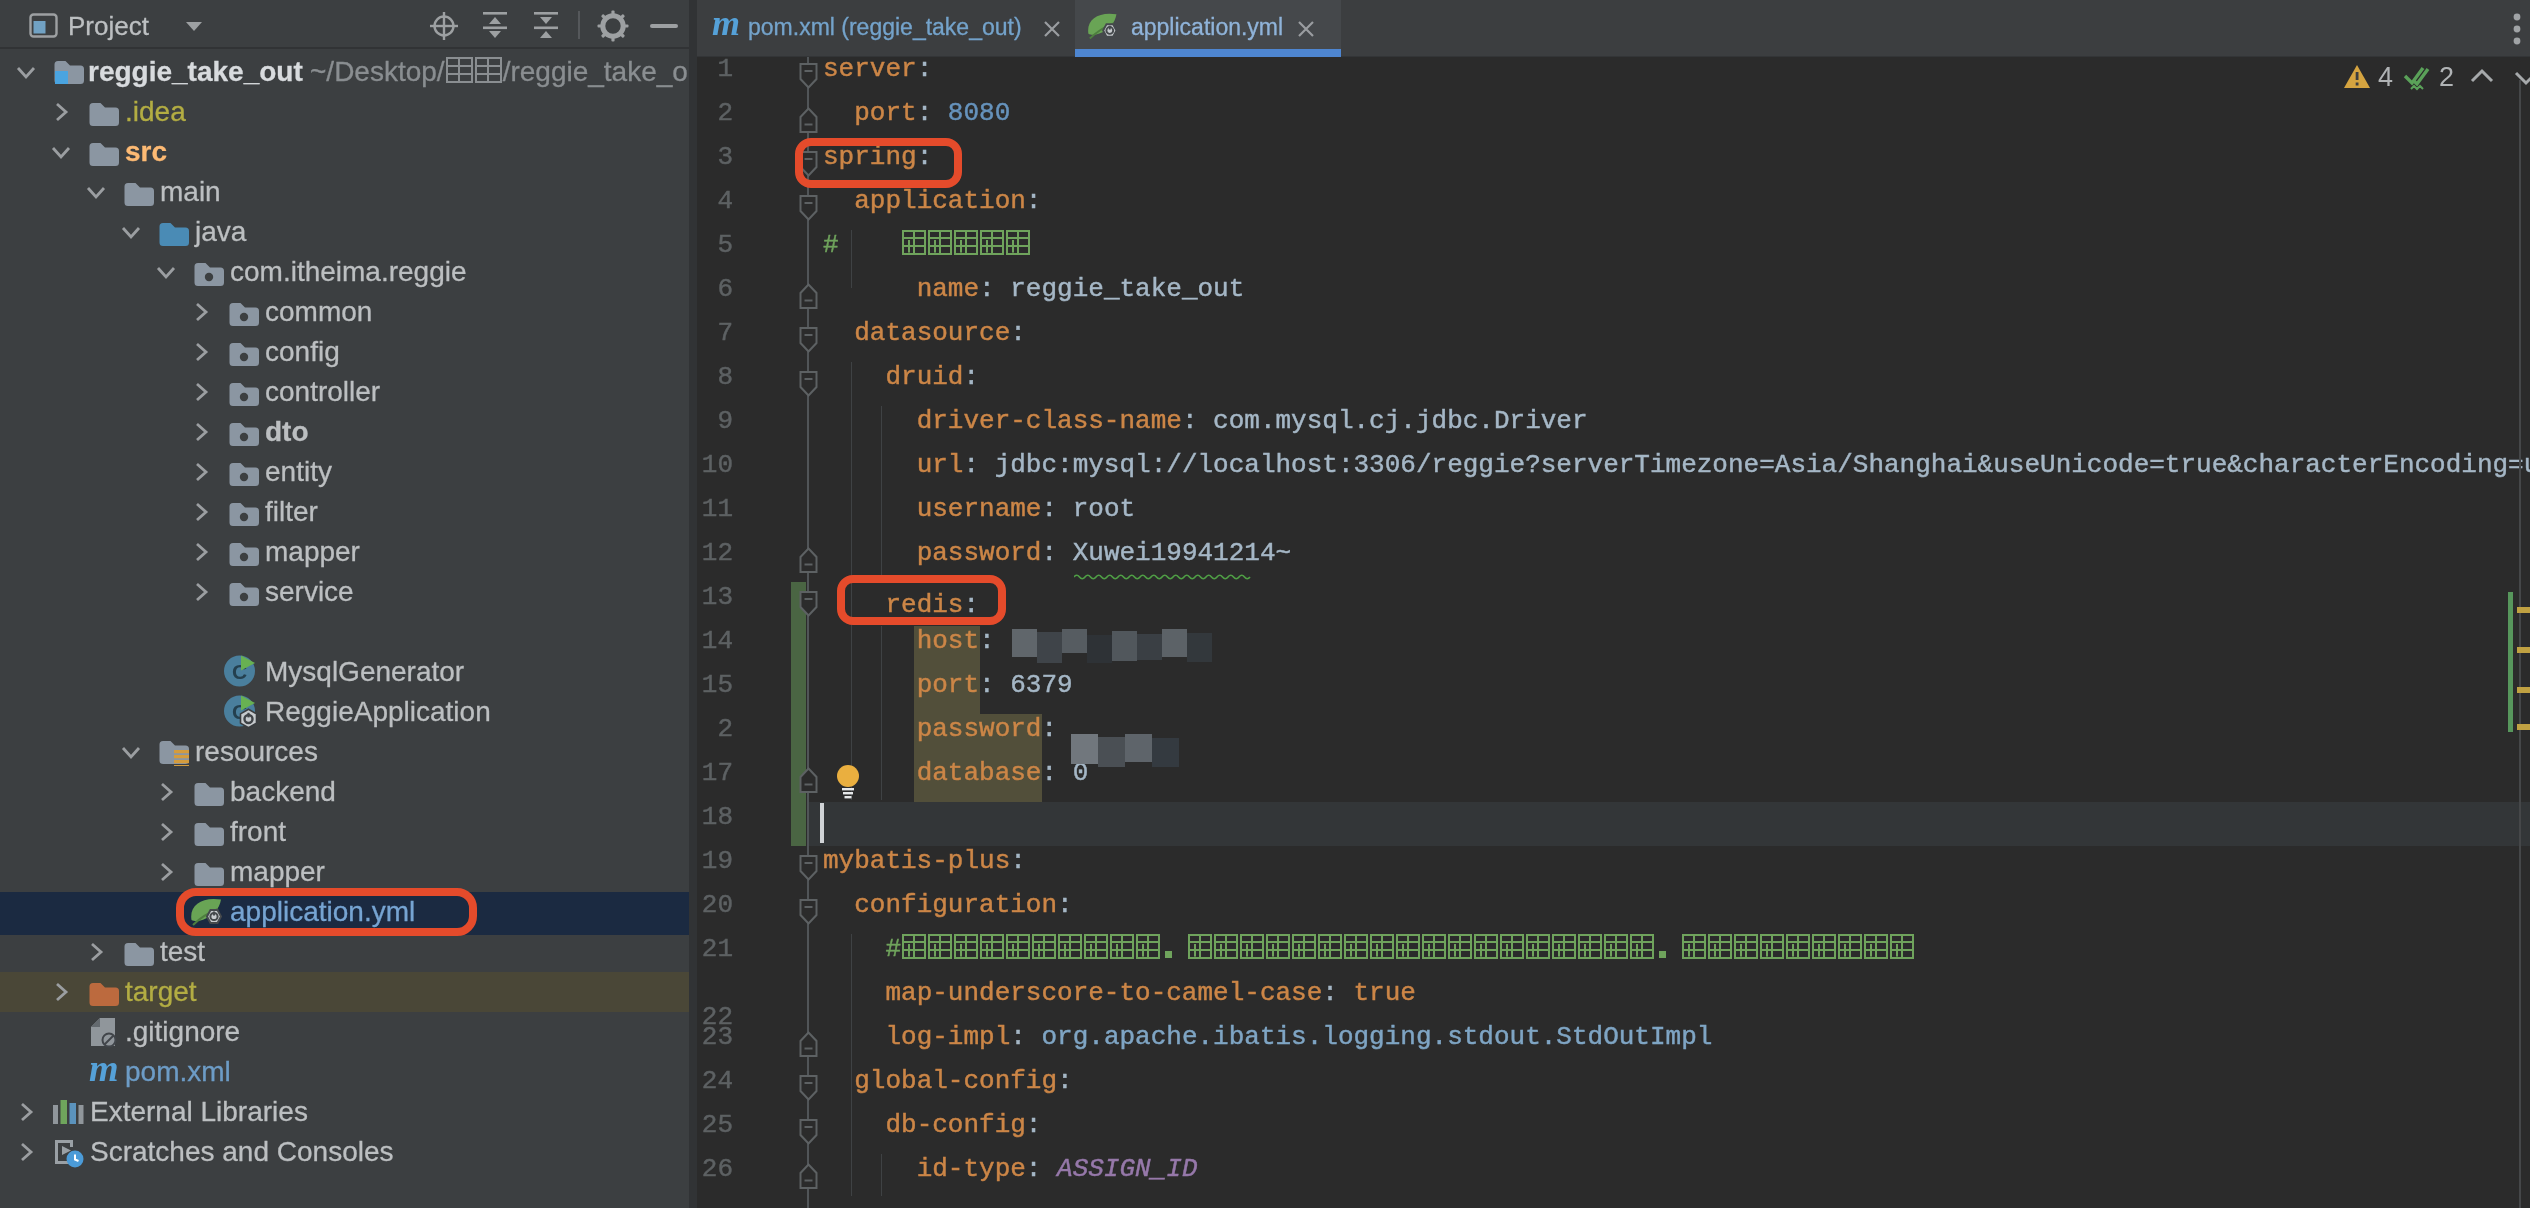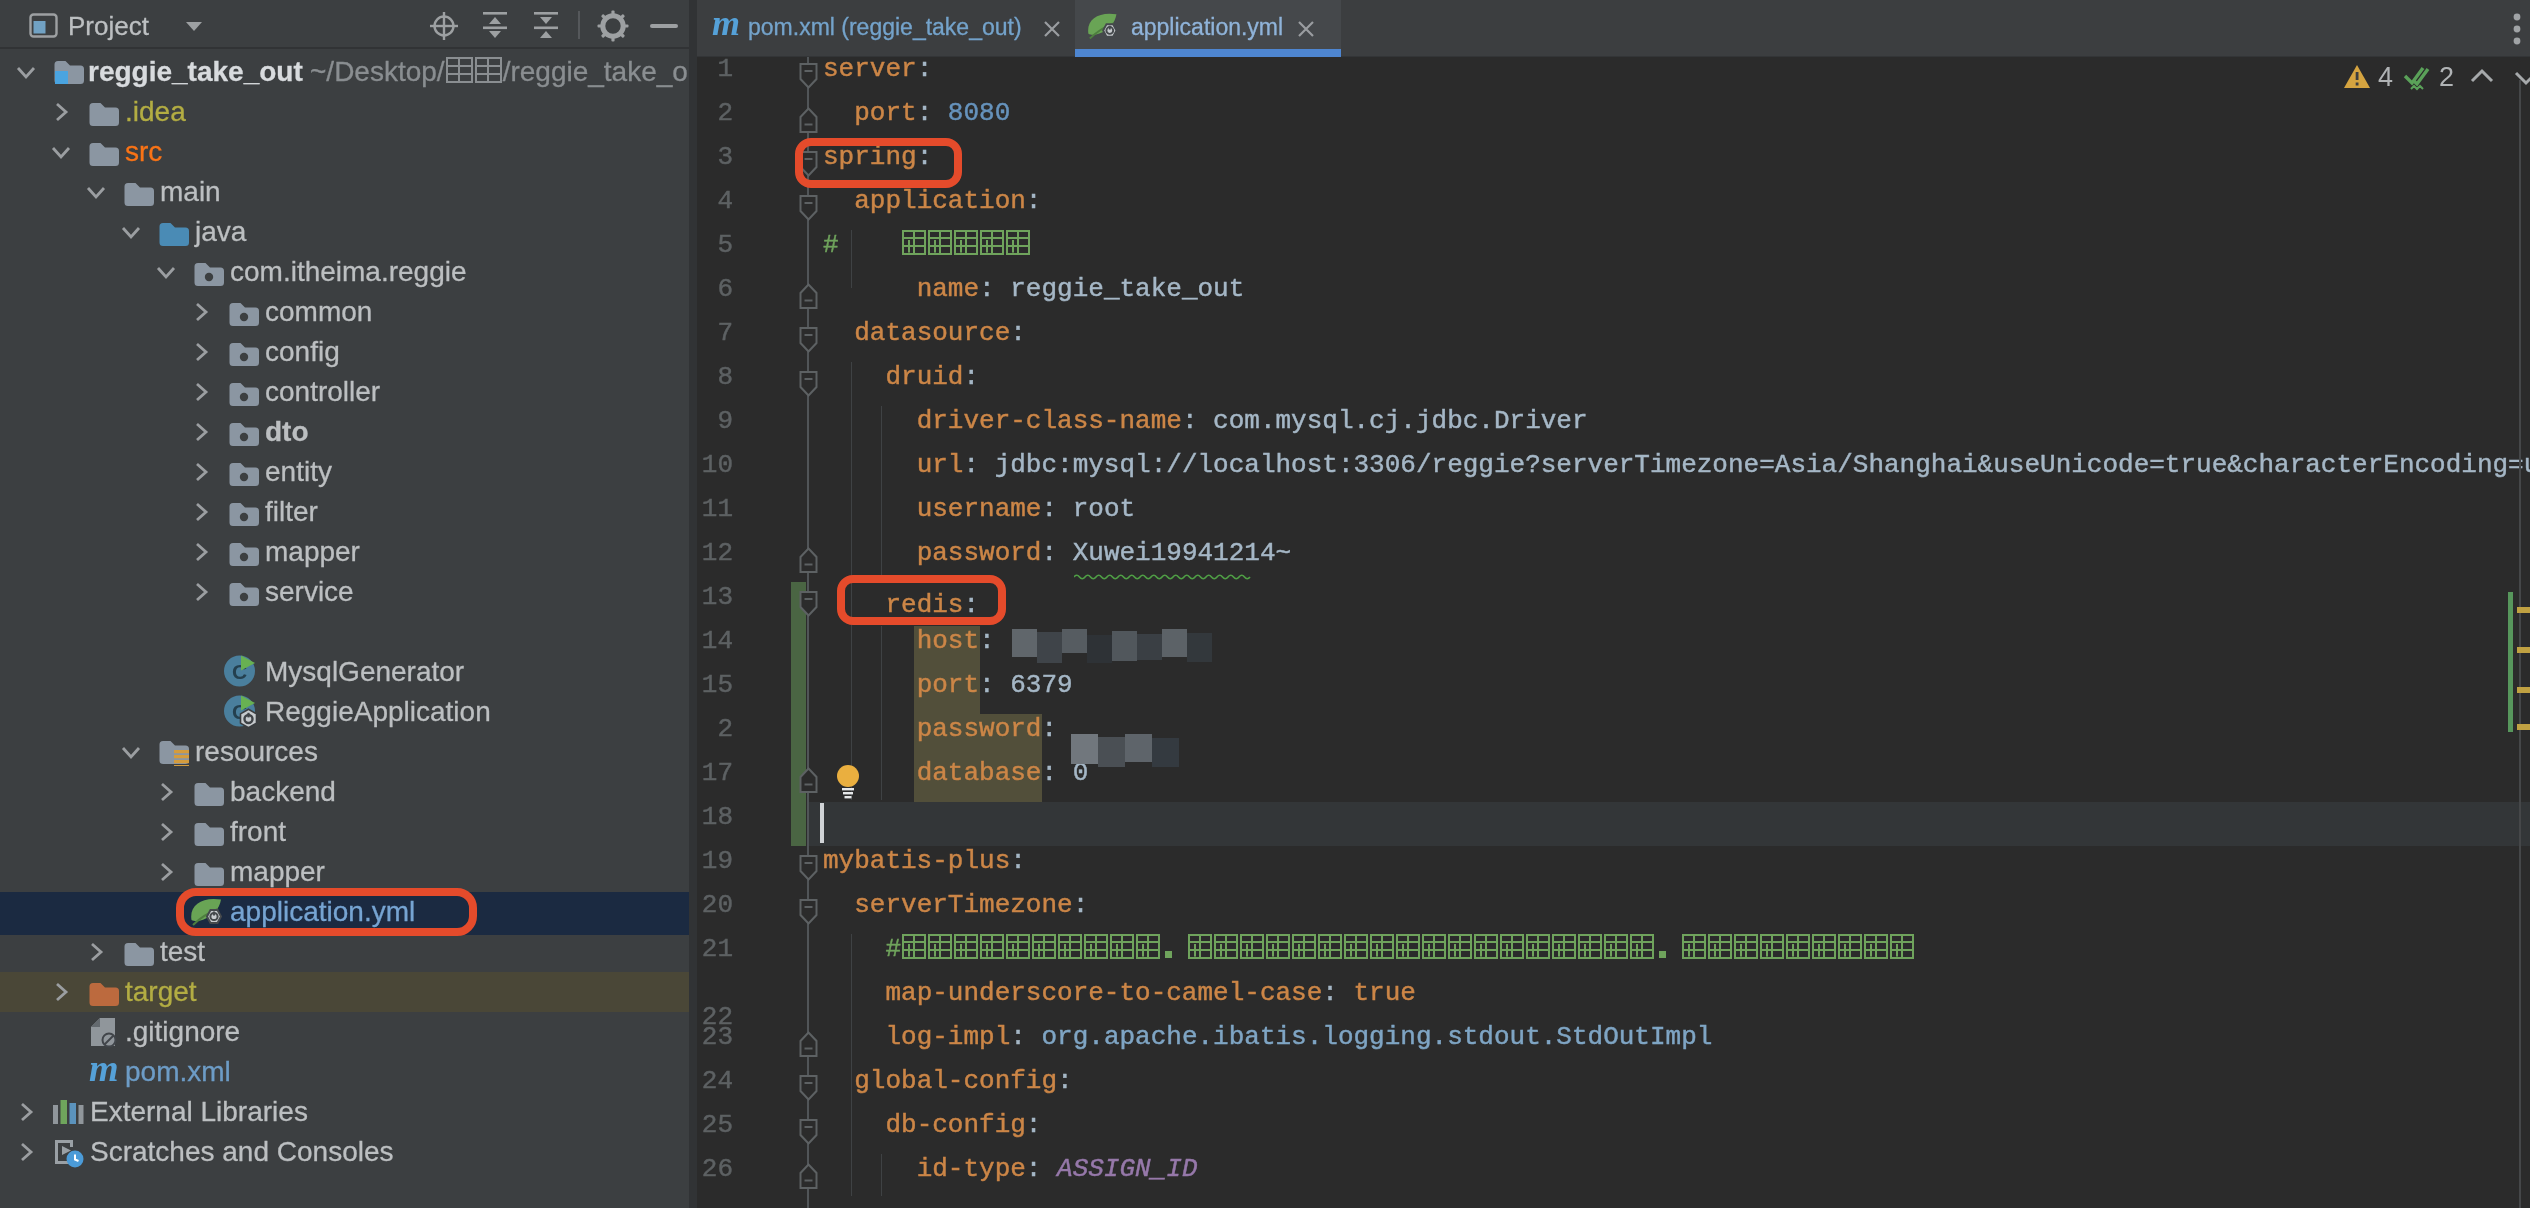--- a/index.html
+++ b/index.html
@@ -42,21 +42,21 @@
       </svg>
       <span class="rt" style="left:125px;color:#b3ad43;font-weight:normal">.idea</span>
     </div>
 <div class="row" style="top:132px">
       <svg style="position:absolute;left:50px;top:9px" width="22" height="22">
         <polyline points="3,7 11,16 19,7" fill="none" stroke="#9b9ea1" stroke-width="2.8"></polyline>
       </svg>
       <svg style="position:absolute;left:87px;top:6px" width="34" height="30">
         <path d="M2.5 8.5 q0-3.5 3.5-3.5 h7.5 l4.5 4.5 h10.5 q3.5 0 3.5 3.5 v11.5 q0 3.5 -3.5 3.5 h-22.5 q-3.5 0 -3.5 -3.5 Z" fill="#8b96a2"></path>
       </svg>
-      <span class="rt" style="left:125px;color:#f97316;font-weight:normal">src</span>
+      <span class="rt" style="left:125px;color:#fdba74;font-weight:bold">src</span>
     </div>
 <div class="row" style="top:172px">
       <svg style="position:absolute;left:85px;top:9px" width="22" height="22">
         <polyline points="3,7 11,16 19,7" fill="none" stroke="#9b9ea1" stroke-width="2.8"></polyline>
       </svg>
       <svg style="position:absolute;left:122px;top:6px" width="34" height="30">
         <path d="M2.5 8.5 q0-3.5 3.5-3.5 h7.5 l4.5 4.5 h10.5 q3.5 0 3.5 3.5 v11.5 q0 3.5 -3.5 3.5 h-22.5 q-3.5 0 -3.5 -3.5 Z" fill="#8b96a2"></path>
       </svg>
       <span class="rt" style="left:160px;color:#bcbfc1;font-weight:normal">main</span>
     </div>
@@ -442,21 +442,21 @@
 <div class="cl" style="top:450px">      <span class="k">url</span>: <span class="v">jdbc:mysql://localhost:3306/reggie?serverTimezone=Asia/Shanghai&amp;useUnicode=true&amp;characterEncoding=utf-8</span></div>
 <div class="cl" style="top:494px">      <span class="k">username</span>: <span class="v">root</span></div>
 <div class="cl" style="top:538px">      <span class="k">password</span>: <span class="v">Xuwei19941214~</span></div>
 <div class="cl" style="top:590px">    <span class="k">redis</span>:</div>
 <div class="cl" style="top:626px">      <span class="k">host</span>:</div>
 <div class="cl" style="top:670px">      <span class="k">port</span>: <span class="v">6379</span></div>
 <div class="cl" style="top:714px">      <span class="k">password</span>:</div>
 <div class="cl" style="top:758px">      <span class="k">database</span>: <span class="v">0</span></div>
 <div class="cl" style="top:802px"></div>
 <div class="cl" style="top:846px"><span class="k">mybatis-plus</span>:</div>
-<div class="cl" style="top:890px">  <span class="k">serverTimezone</span>:</div>
+<div class="cl" style="top:890px">  <span class="k">configuration</span>:</div>
 <div class="cl" style="top:934px">    <span class="c">#</span><span class="cj"></span><span class="cj"></span><span class="cj"></span><span class="cj"></span><span class="cj"></span><span class="cj"></span><span class="cj"></span><span class="cj"></span><span class="cj"></span><span class="cj"></span><span class="cjc"></span><span class="cj"></span><span class="cj"></span><span class="cj"></span><span class="cj"></span><span class="cj"></span><span class="cj"></span><span class="cj"></span><span class="cj"></span><span class="cj"></span><span class="cj"></span><span class="cj"></span><span class="cj"></span><span class="cj"></span><span class="cj"></span><span class="cj"></span><span class="cj"></span><span class="cj"></span><span class="cj"></span><span class="cjc"></span><span class="cj"></span><span class="cj"></span><span class="cj"></span><span class="cj"></span><span class="cj"></span><span class="cj"></span><span class="cj"></span><span class="cj"></span><span class="cj"></span></div>
 <div class="cl" style="top:978px">    <span class="k">map-underscore-to-camel-case</span>: <span class="k">true</span></div>
 <div class="cl" style="top:1022px">    <span class="k">log-impl</span>: <span class="b">org.apache.ibatis.logging.stdout.StdOutImpl</span></div>
 <div class="cl" style="top:1066px">  <span class="k">global-config</span>:</div>
 <div class="cl" style="top:1110px">    <span class="k">db-config</span>:</div>
 <div class="cl" style="top:1154px">      <span class="k">id-type</span>: <span class="pp">ASSIGN_ID</span></div>
 <svg style="position:absolute;left:377px;top:573px" width="180" height="9">
       <path d="M0 4 Q 2.75 0.5 5.5 4 Q 8.25 7.5 11 4 Q 13.75 0.5 16.5 4 Q 19.25 7.5 22 4 Q 24.75 0.5 27.5 4 Q 30.25 7.5 33 4 Q 35.75 0.5 38.5 4 Q 41.25 7.5 44 4 Q 46.75 0.5 49.5 4 Q 52.25 7.5 55 4 Q 57.75 0.5 60.5 4 Q 63.25 7.5 66 4 Q 68.75 0.5 71.5 4 Q 74.25 7.5 77 4 Q 79.75 0.5 82.5 4 Q 85.25 7.5 88 4 Q 90.75 0.5 93.5 4 Q 96.25 7.5 99 4 Q 101.75 0.5 104.5 4 Q 107.25 7.5 110 4 Q 112.75 0.5 115.5 4 Q 118.25 7.5 121 4 Q 123.75 0.5 126.5 4 Q 129.25 7.5 132 4 Q 134.75 0.5 137.5 4 Q 140.25 7.5 143 4 Q 145.75 0.5 148.5 4 Q 151.25 7.5 154 4 Q 156.75 0.5 159.5 4 Q 162.25 7.5 165 4 Q 167.75 0.5 170.5 4 Q 173.25 7.5 176 4" fill="none" stroke="#4f9e45" stroke-width="1.7"></path>
     </svg>
 <div style="position:absolute;left:315px;top:629px;width:25px;height:28px;background:#60666b"></div>

